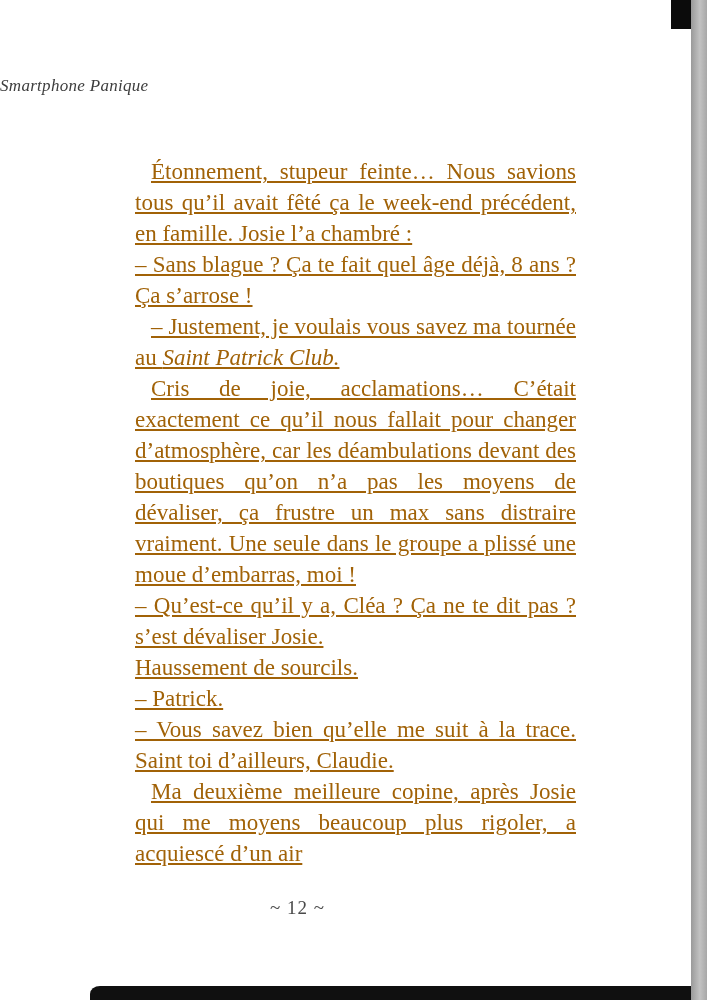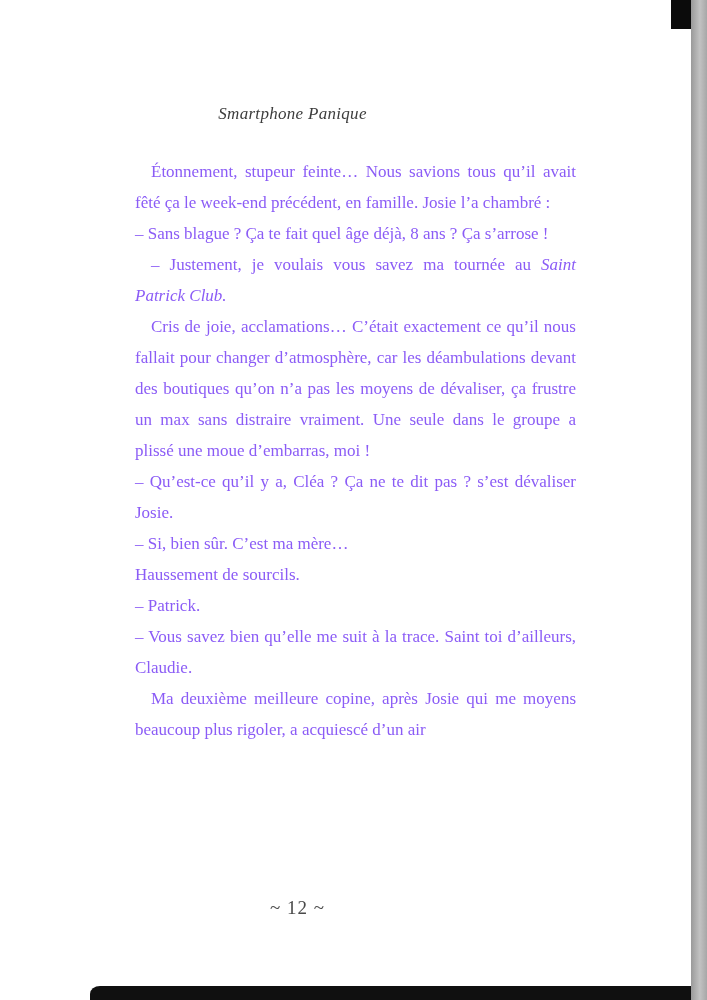--- a/index.html
+++ b/index.html
@@ -37,38 +37,39 @@
     position: absolute;
     bottom: 0;
     left: 90px;
     right: 16px;
     height: 14px;
     background: #101010;
     border-top-left-radius: 10px 8px;
   }
   .running-header {
     position: absolute;
-    top: 104px;
+    top: 76px;
     left: 0;
     width: 585px;
-    text-align: center;
+    text-align: left;
     font-style: italic;
     font-size: 17px;
     letter-spacing: 0.3px;
     color: #3d3d3d;
   }
   .body-text {
     position: absolute;
     top: 156px;
     left: 135px;
     width: 441px;
-    font-size: 17px;
+    font-size: 23px;
     line-height: 31px;
     text-align: justify;
-    color: #8b5cf6;
+    color: #a16207;
+    text-decoration: underline;
   }
   .body-text p {
     margin: 0;
     padding: 0;
   }
   .body-text p.indent {
     text-indent: 16px;
   }
   .body-text i {
     font-style: italic;
@@ -93,21 +94,20 @@
   <div class="bottom-mark"></div>
 
   <div class="running-header">Smartphone Panique</div>
 
   <div class="body-text">
       <p class="indent"><span>Étonnement, stupeur feinte… Nous savions tous qu’il avait fêté ça le week-end précédent, en famille. Josie l’a chambré :</span></p>
       <p><span>– Sans blague ? Ça te fait quel âge déjà, 8 ans ? Ça s’arrose !</span></p>
       <p class="indent"><span>– Justement, je voulais vous savez ma tournée au </span><i>Saint Patrick Club.</i></p>
       <p class="indent"><span>Cris de joie, acclamations… C’était exactement ce qu’il nous fallait pour changer d’atmosphère, car les déambulations devant des boutiques qu’on n’a pas les moyens de dévaliser, ça frustre un max sans distraire vraiment. Une seule dans le groupe a plissé une moue d’embarras, moi !</span></p>
       <p><span>– Qu’est-ce qu’il y a, Cléa ? Ça ne te dit pas ? s’est dévaliser Josie.</span></p>
-      <p><span>– Si, bien sûr. C’est ma mère…</span></p>
       <p><span>Haussement de sourcils.</span></p>
       <p><span>– Patrick.</span></p>
       <p><span>– Vous savez bien qu’elle me suit à la trace. Saint toi d’ailleurs, Claudie.</span></p>
       <p class="indent"><span>Ma deuxième meilleure copine, après Josie qui me moyens beaucoup plus rigoler, a acquiescé d’un air</span></p>
     </div>
 
   <div class="page-number">~ 12 ~</div>
 </div>
 
 </body></html>

